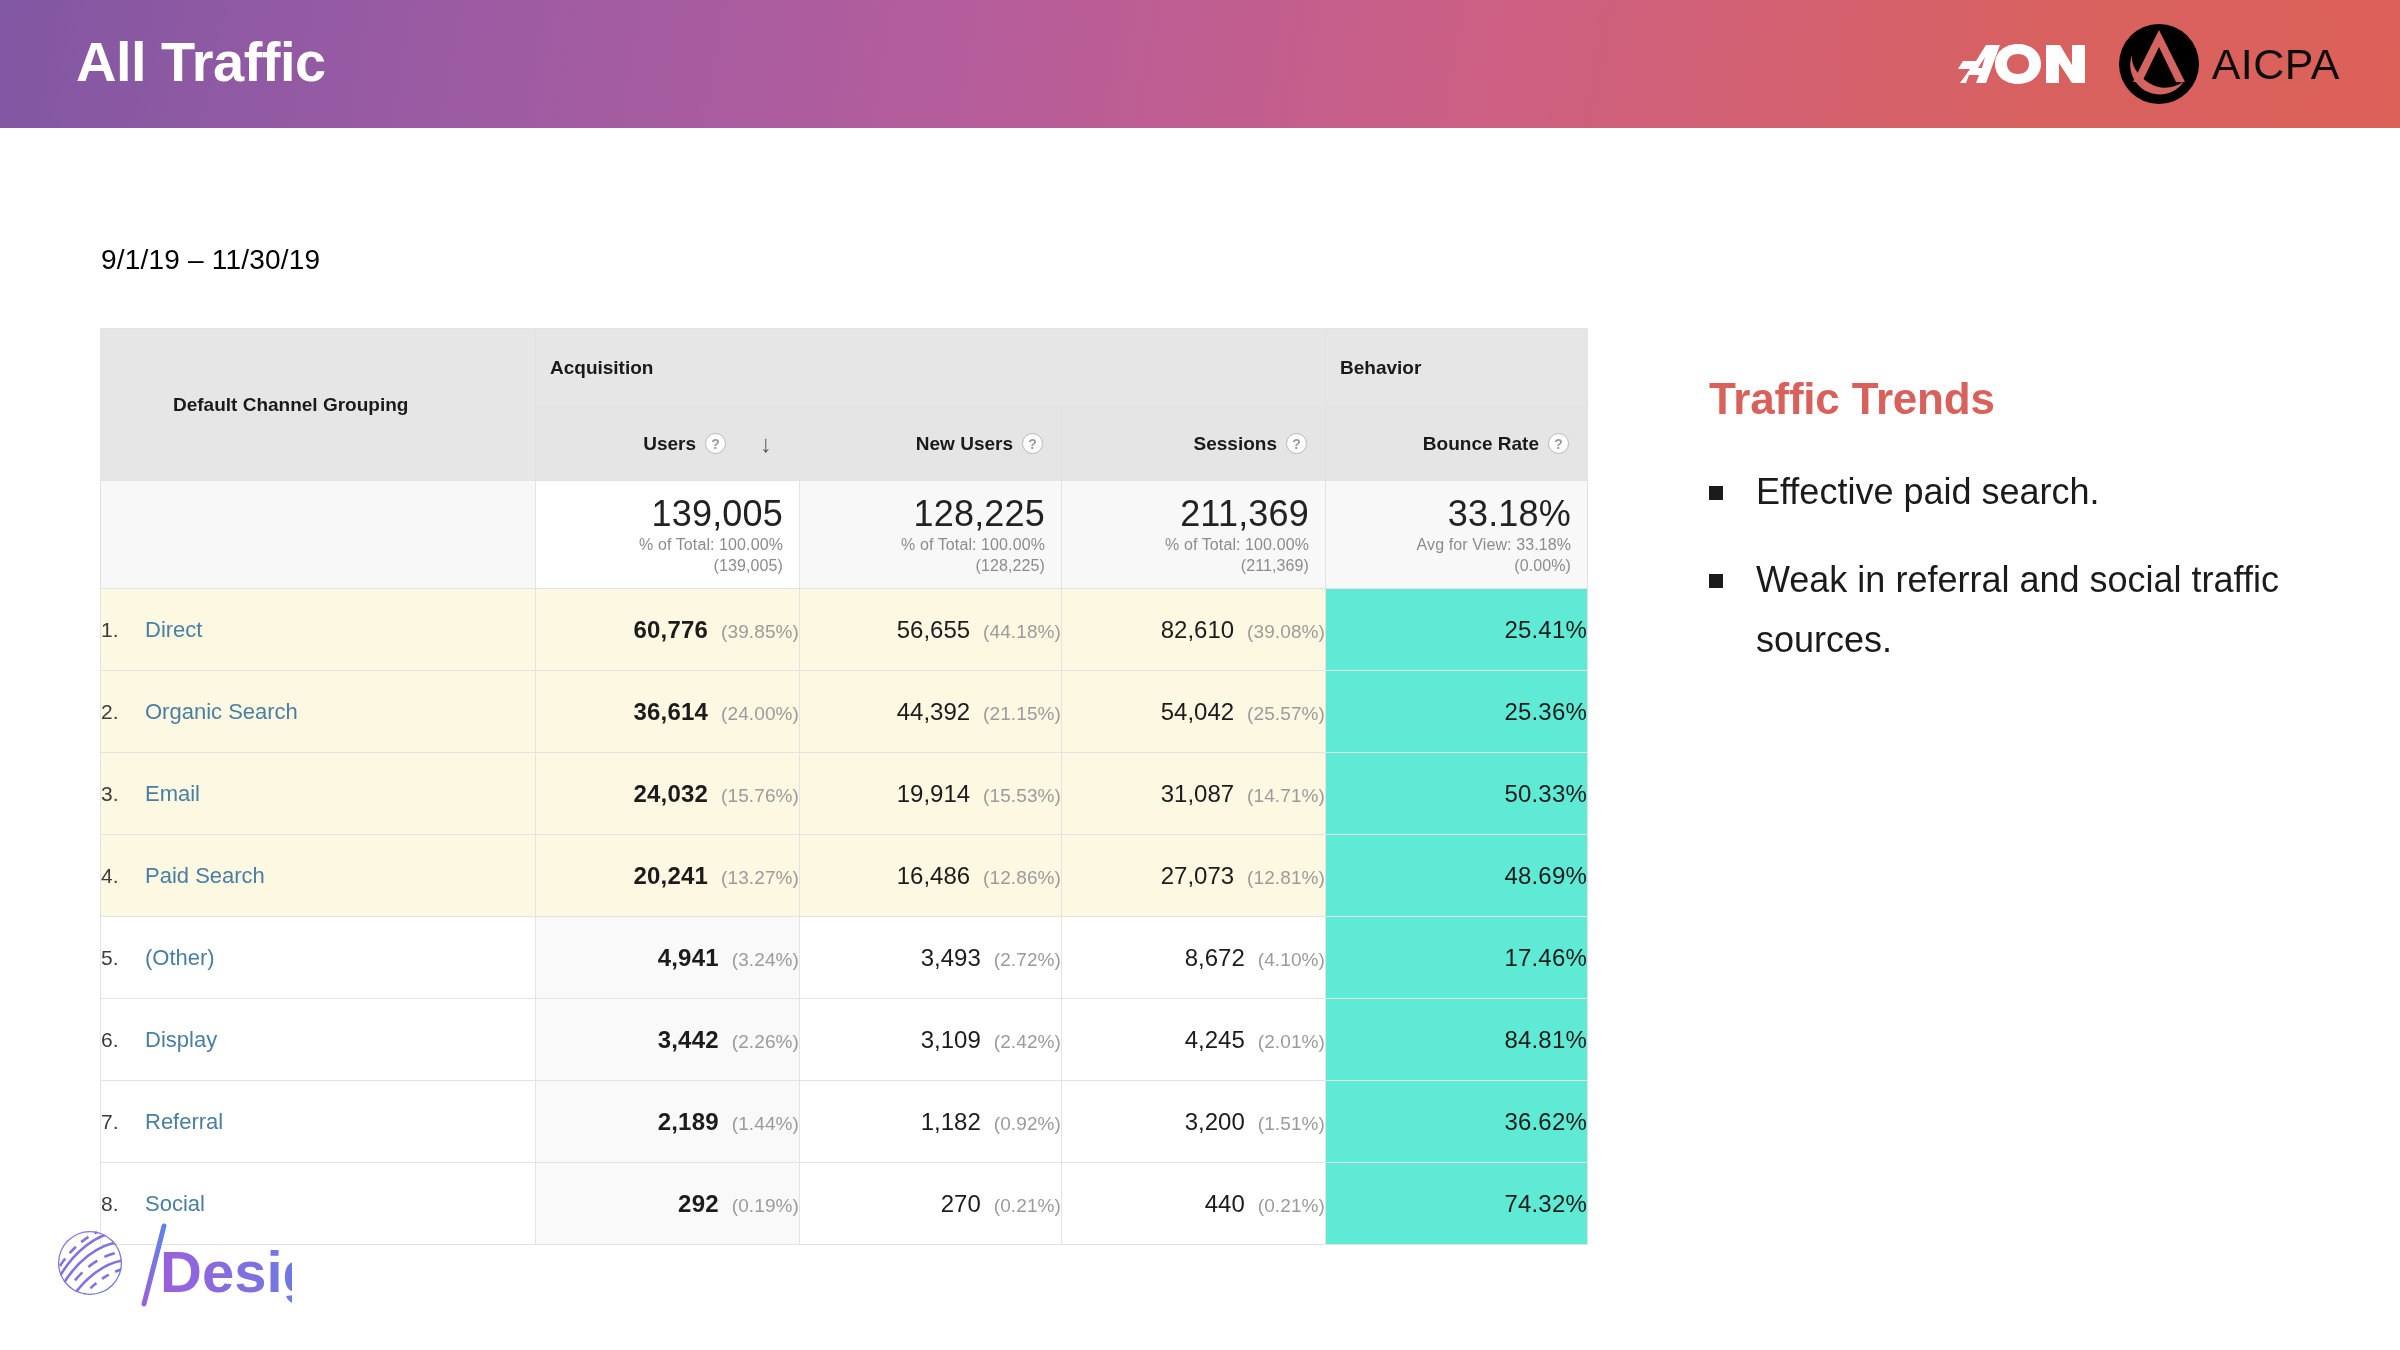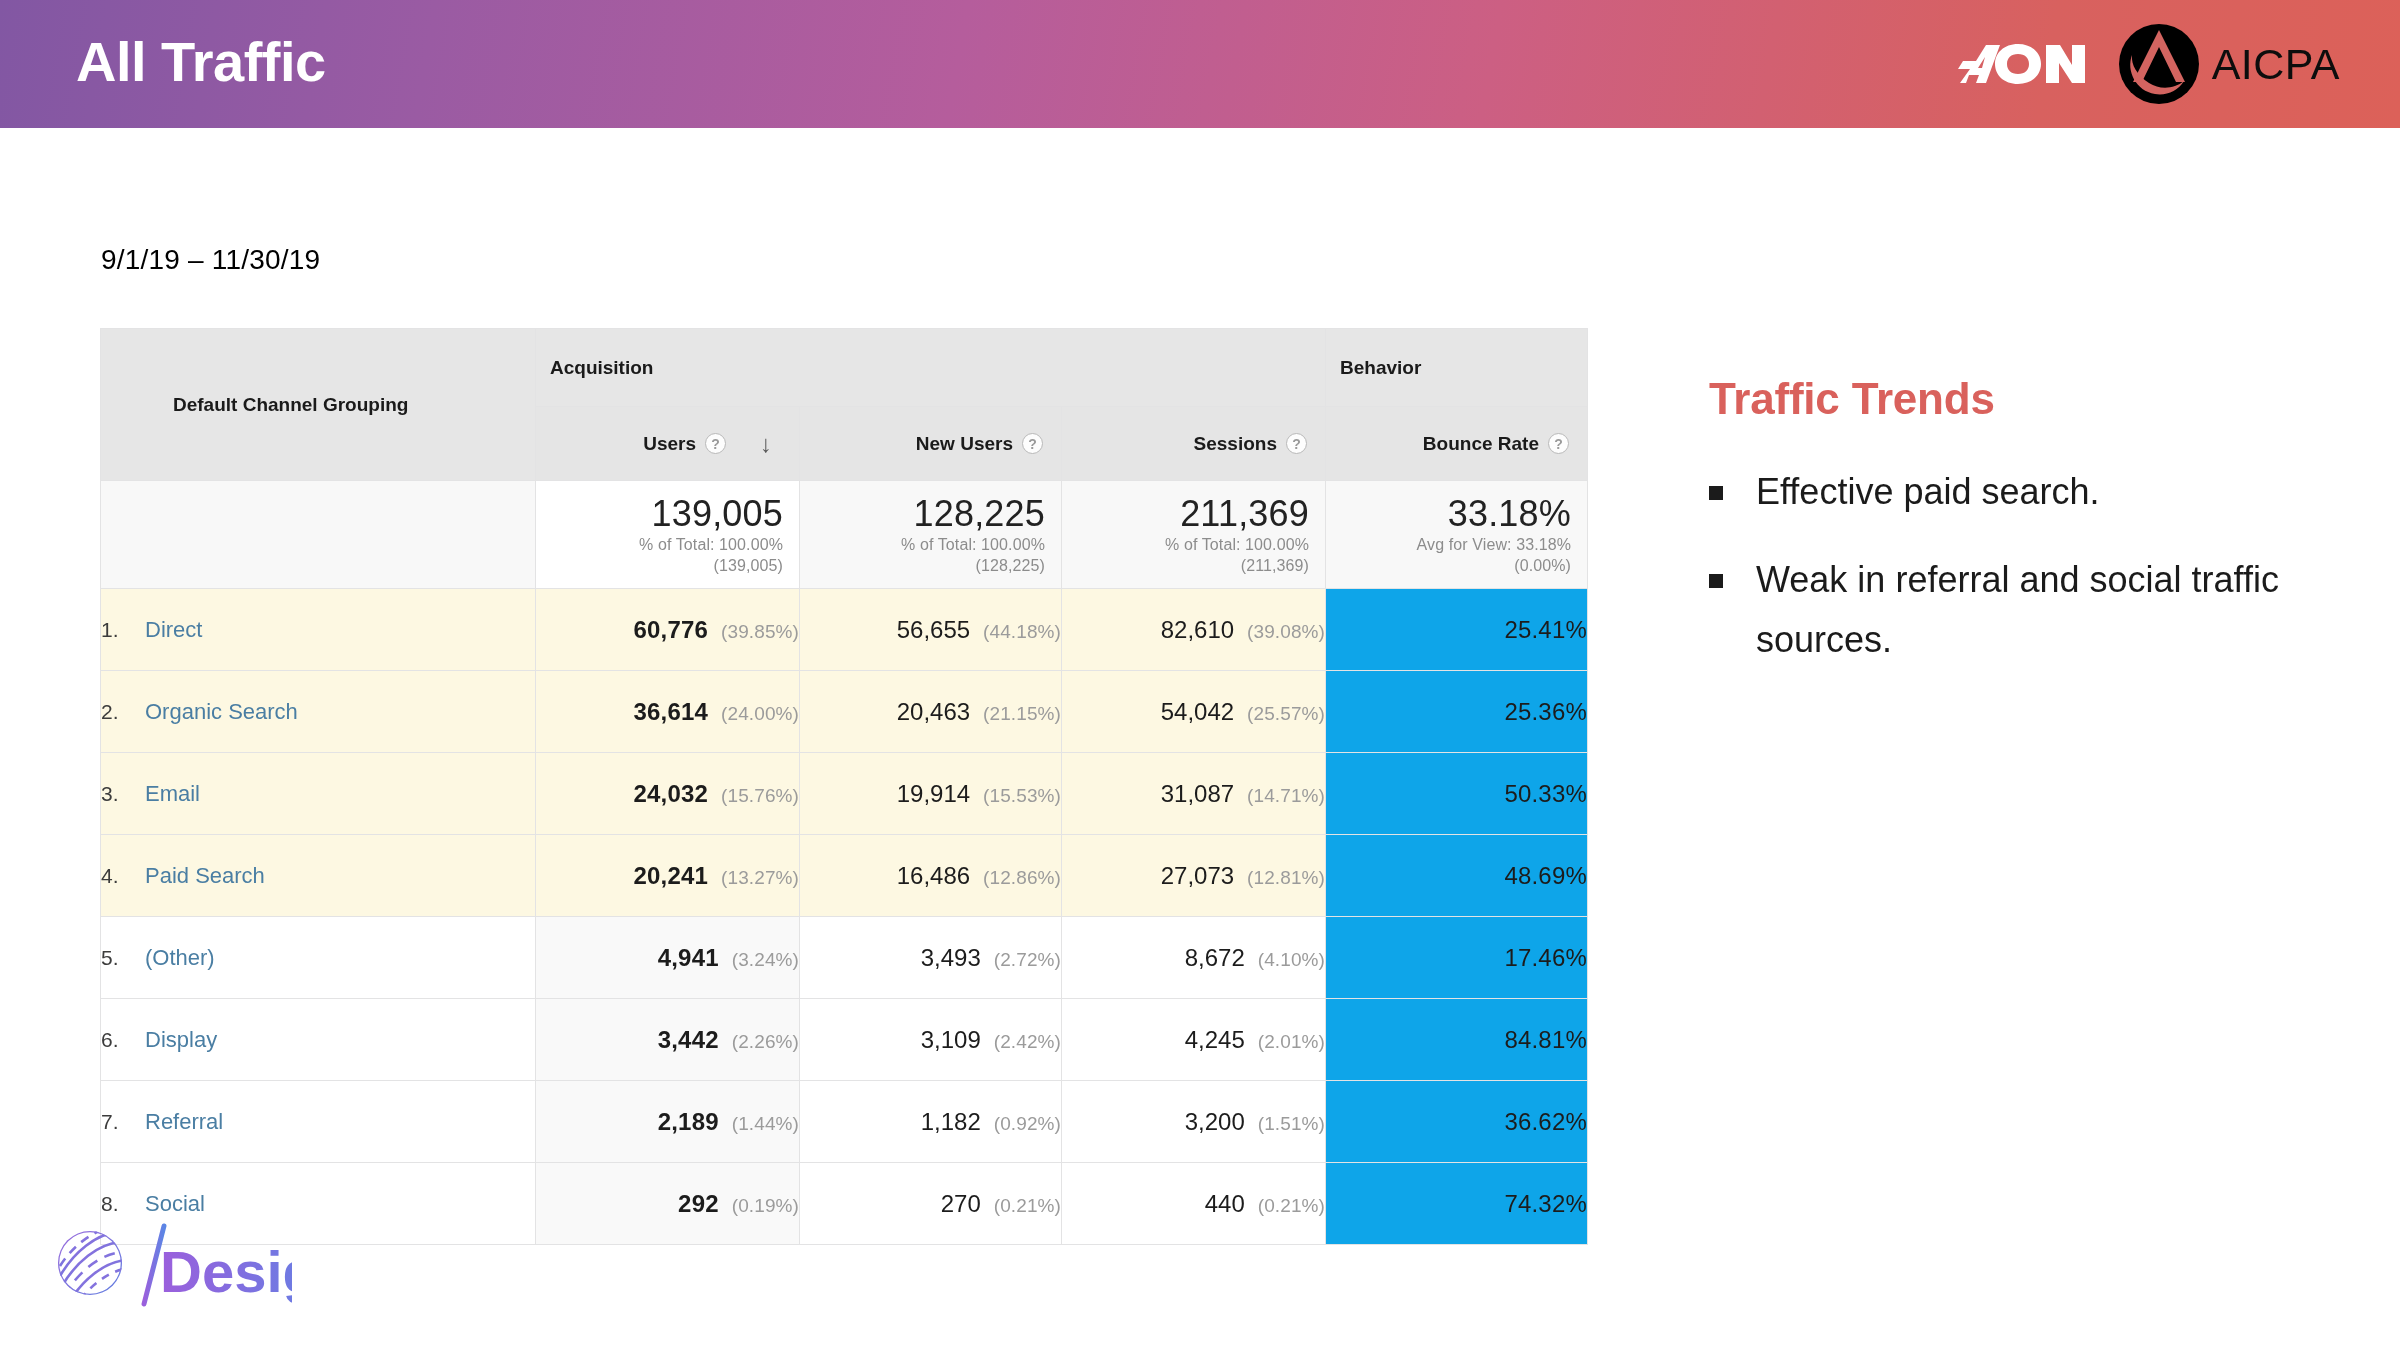--- a/index.html
+++ b/index.html
@@ -245,21 +245,21 @@
   .data-row.tinted td.cell-channel,
   .data-row.tinted td.cell-users,
   .data-row.tinted td.cell-newu,
   .data-row.tinted td.cell-sess { background: #fdf8e2; }
 
   .data-row.plain td.cell-channel,
   .data-row.plain td.cell-newu,
   .data-row.plain td.cell-sess { background: #ffffff; }
   .data-row.plain td.cell-users { background: #f9f9f9; }
 
-  .data-row td.cell-bounce { background: #0ea5e9; }
+  .data-row td.cell-bounce { background: #5eead4; }
 
   
   .trends-panel {
     position: absolute;
     left: 1709px;
     top: 372px;
     width: 620px;
   }
 
   .trends-title {
@@ -407,21 +407,21 @@
     <tr class="data-row tinted">
           <td class="cell-channel"><span class="rank-num">1.</span><span class="channel-link">Direct</span></td>
           <td class="cell-metric cell-users"><span class="val-main">60,776</span><span class="val-pct">(39.85%)</span></td>
           <td class="cell-metric cell-newu"><span class="val-plain">56,655</span><span class="val-pct">(44.18%)</span></td>
           <td class="cell-metric cell-sess"><span class="val-plain">82,610</span><span class="val-pct">(39.08%)</span></td>
           <td class="cell-metric cell-bounce"><span class="val-bounce">25.41%</span></td>
         </tr>
         <tr class="data-row tinted">
           <td class="cell-channel"><span class="rank-num">2.</span><span class="channel-link">Organic Search</span></td>
           <td class="cell-metric cell-users"><span class="val-main">36,614</span><span class="val-pct">(24.00%)</span></td>
-          <td class="cell-metric cell-newu"><span class="val-plain">20,463</span><span class="val-pct">(21.15%)</span></td>
+          <td class="cell-metric cell-newu"><span class="val-plain">44,392</span><span class="val-pct">(21.15%)</span></td>
           <td class="cell-metric cell-sess"><span class="val-plain">54,042</span><span class="val-pct">(25.57%)</span></td>
           <td class="cell-metric cell-bounce"><span class="val-bounce">25.36%</span></td>
         </tr>
         <tr class="data-row tinted">
           <td class="cell-channel"><span class="rank-num">3.</span><span class="channel-link">Email</span></td>
           <td class="cell-metric cell-users"><span class="val-main">24,032</span><span class="val-pct">(15.76%)</span></td>
           <td class="cell-metric cell-newu"><span class="val-plain">19,914</span><span class="val-pct">(15.53%)</span></td>
           <td class="cell-metric cell-sess"><span class="val-plain">31,087</span><span class="val-pct">(14.71%)</span></td>
           <td class="cell-metric cell-bounce"><span class="val-bounce">50.33%</span></td>
         </tr>

